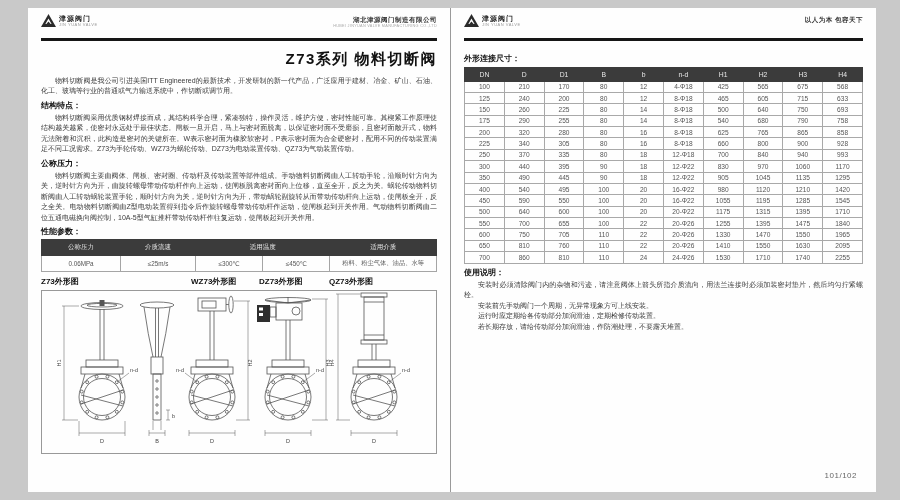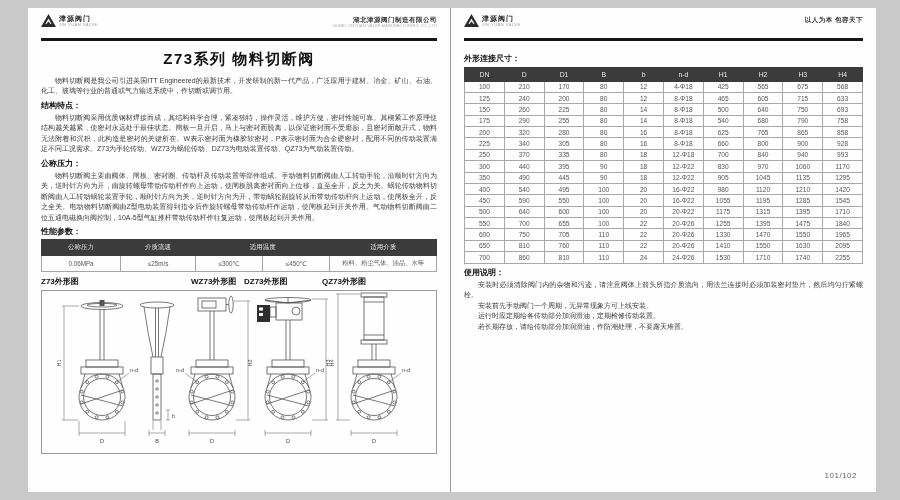--- a/index.html
+++ b/index.html
@@ -14,34 +14,34 @@
   .pg-header{position:relative;height:21px;padding-top:7px;}
   .brand{position:absolute;left:0;top:6px;display:flex;align-items:center;gap:3px;}
   .brand-txt .cn{font-size:7px;font-weight:bold;color:#222;letter-spacing:1px;line-height:8px;}
   .brand-txt .en{font-size:4px;color:#999;letter-spacing:.5px;line-height:4px;}
   .hdr-right{position:absolute;right:0;top:8px;text-align:right;}
   .hdr-right .cn{font-size:6.5px;font-weight:bold;color:#333;letter-spacing:.5px;line-height:8px;}
   .hdr-right .en{font-size:3.8px;color:#aaa;letter-spacing:.3px;line-height:5px;}
   .hdr-rule{height:2.5px;background:#161616;margin-top:2px;}
 
   
-  .doc-title{text-align:center;font-size:15px;font-weight:bold;color:#111;letter-spacing:1.5px;margin:9px 0 7px 0;}
+  .doc-title{text-align:right;font-size:15px;font-weight:bold;color:#111;letter-spacing:1.5px;margin:9px 0 7px 0;}
   .para{font-size:7px;line-height:10.5px;color:#3a3a3a;text-align:justify;text-indent:2em;margin:0 0 3px 0;}
   .sec-heading{font-size:8px;font-weight:bold;color:#111;margin:3px 0 2px 0;}
 
   table.perf{width:100%;border-collapse:collapse;table-layout:fixed;margin-top:1px;}
   table.perf th{background:#3b3b3b;color:#e8e8e8;font-weight:normal;font-size:6.5px;padding:3px 0;border:1px solid #3b3b3b;}
   table.perf td{border:1px solid #a5a5a5;font-size:6.3px;color:#555;text-align:center;padding:3px 0;}
 
   .drawing-labels{position:relative;height:12px;margin-top:4px;}
   .drawing-labels span{position:absolute;top:0;font-size:8px;font-weight:bold;color:#111;}
   .dlab-z{left:0;}
   .dlab-wz{left:150px;}
-  .dlab-dz{left:203px;}
-  .dlab-qz{left:281px;}
+  .dlab-dz{left:218px;}
+  .dlab-qz{left:288px;}
   .drawing-box{border:1px solid #999;height:162px;margin-top:2px;overflow:hidden;}
   .drawing-box svg{display:block;}
   .dimtxt{font-size:5.5px;fill:#444;font-family:"Liberation Sans","DejaVu Sans",sans-serif;}
 
   
   table.dims{width:100%;border-collapse:collapse;table-layout:fixed;margin-top:3px;}
   table.dims th{background:#3b3b3b;color:#e8e8e8;font-weight:normal;font-size:6.8px;padding:3px 0;border:1px solid #3b3b3b;}
   table.dims td{border:1px solid #a8a8a8;font-size:6.6px;color:#555;text-align:center;padding:1.7px 0;}
   .usage p{font-size:7px;line-height:10.5px;color:#3a3a3a;text-align:justify;text-indent:2em;margin:0;}
   .page-num{position:absolute;right:6px;bottom:12px;font-size:8px;color:#666;letter-spacing:.5px;}

